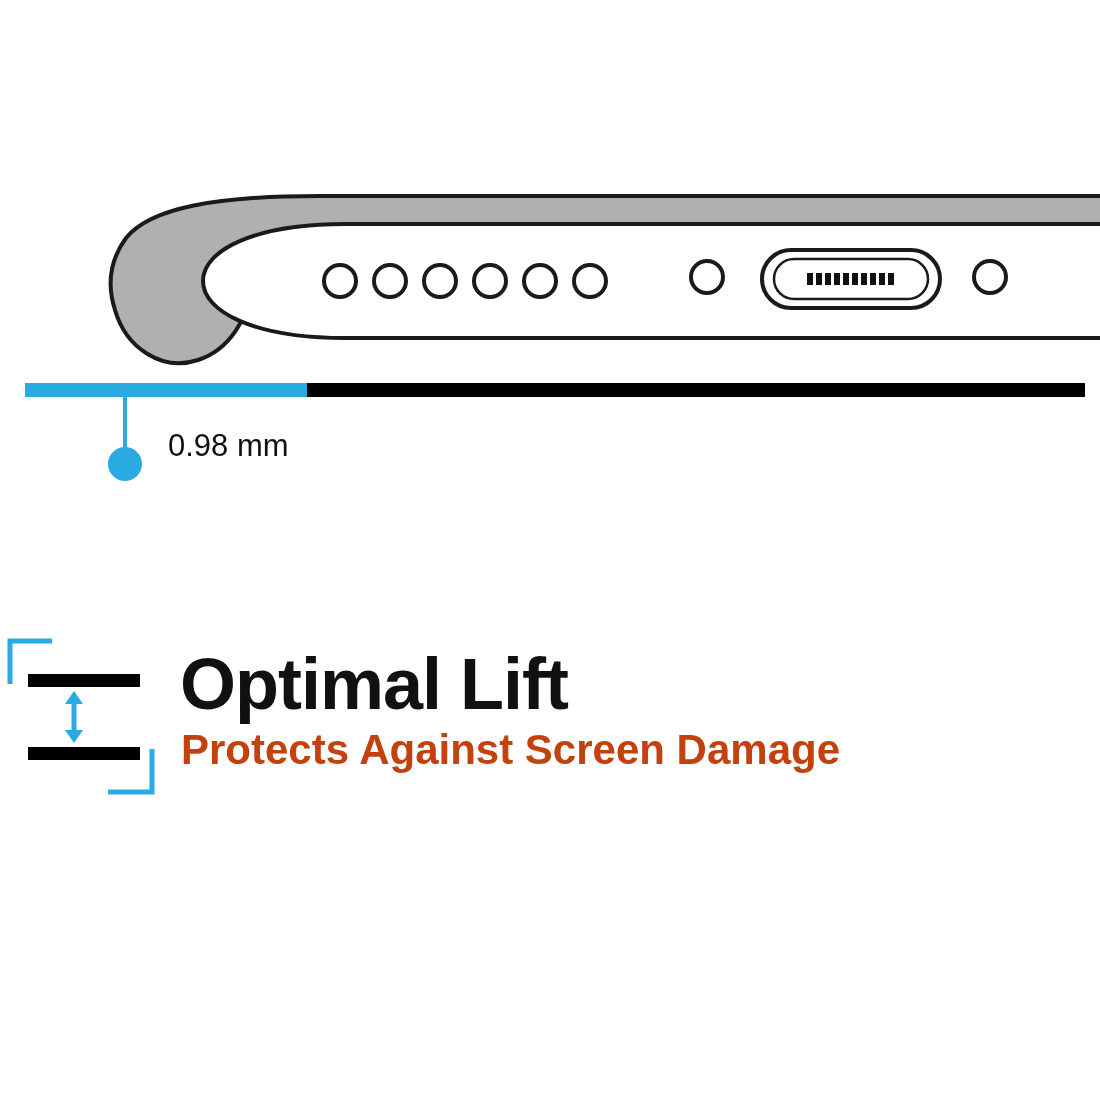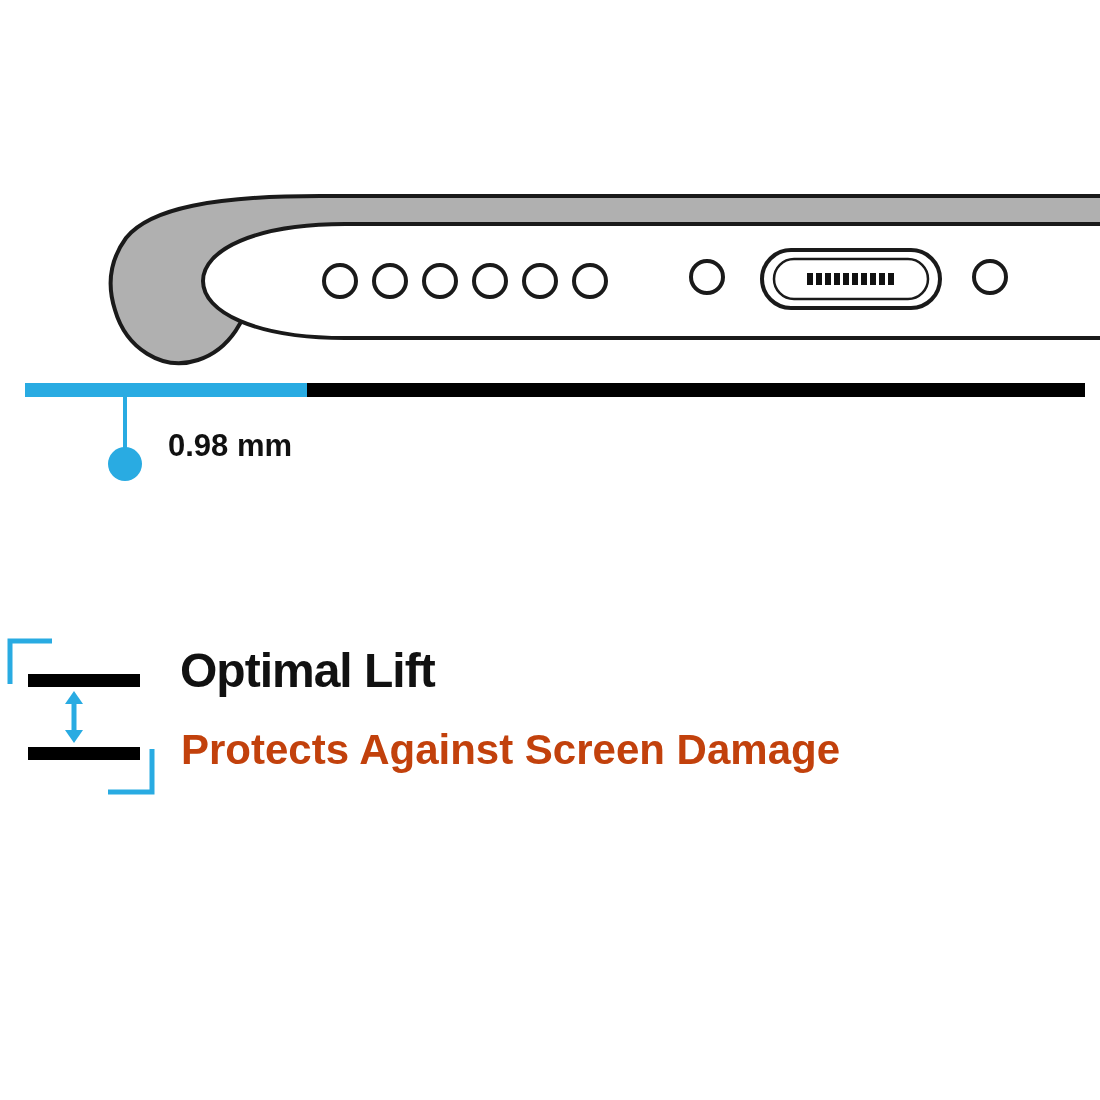--- a/index.html
+++ b/index.html
@@ -18,30 +18,30 @@
   #artwork {
     position: absolute;
     left: 0;
     top: 0;
   }
   .measure-label {
     position: absolute;
     left: 168px;
     top: 428px;
     font-size: 31px;
-    font-weight: 700;
+    font-weight: 400;
     color: #111111;
     letter-spacing: 0px;
     white-space: nowrap;
   }
   .feature-title {
     position: absolute;
     left: 180px;
     top: 643px;
-    font-size: 48px;
+    font-size: 72px;
     font-weight: 700;
     color: #111111;
     letter-spacing: -1px;
     white-space: nowrap;
   }
   .feature-subtitle {
     position: absolute;
     left: 181px;
     top: 726px;
     font-size: 42px;

